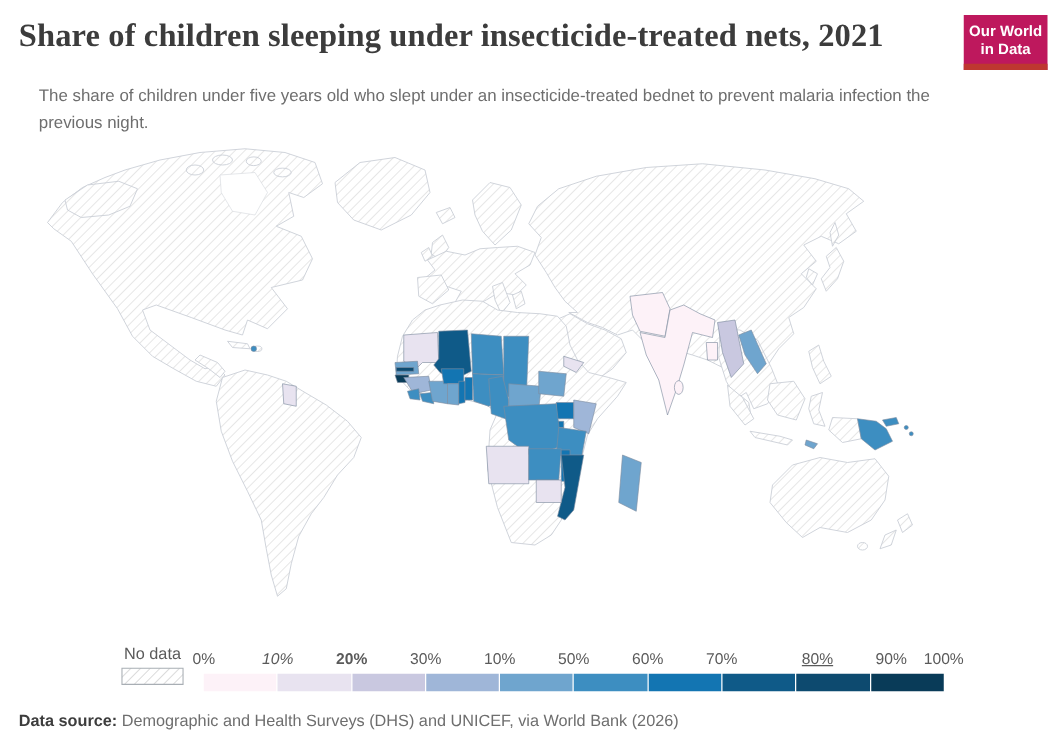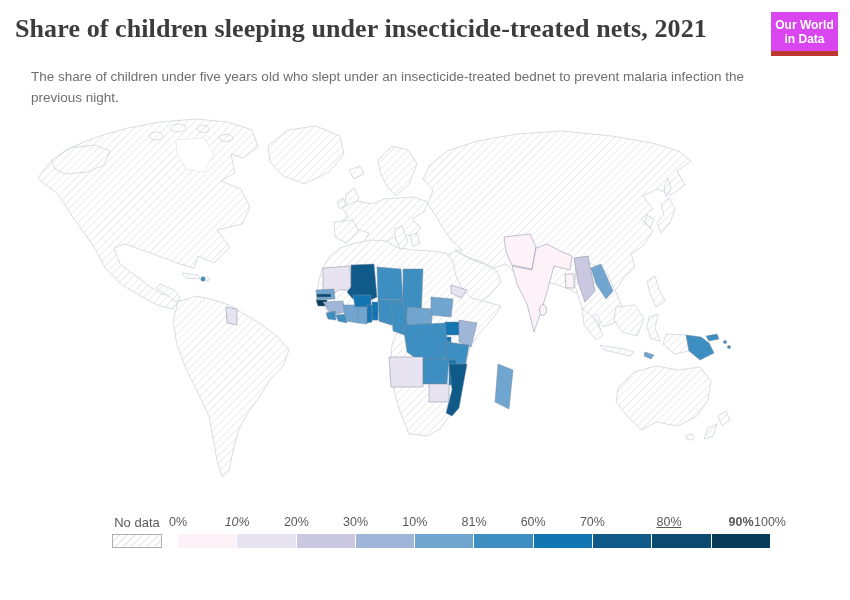--- a/index.html
+++ b/index.html
@@ -1,29 +1,29 @@
 <!DOCTYPE html>
 <html><head>
 <meta charset="utf-8">
 <style>
   html,body{margin:0;padding:0;}
   body{width:850px;height:600px;background:#ffffff;font-family:"Liberation Sans","DejaVu Sans",sans-serif;position:relative;overflow:hidden;}
   .page{position:absolute;inset:0;}
   
   .title{position:absolute;left:15px;top:14px;margin:0;font-family:"Liberation Serif","DejaVu Serif",serif;font-weight:700;font-size:26px;color:#3c3c3c;letter-spacing:.1px;}
   .subtitle{position:absolute;left:15px;top:50px;margin:16px;width:715px;font-size:13.5px;line-height:21px;color:#6e6e6e;}
-  .logo{position:absolute;right:12px;top:12px;width:67px;height:39px;background:#d946ef;border-bottom:5px solid #be3730;color:#ffffff;font-weight:700;font-size:12px;line-height:14px;text-align:center;display:flex;flex-direction:column;justify-content:center;}
+  .logo{position:absolute;right:12px;top:12px;width:67px;height:39px;background:#be185d;border-bottom:5px solid #be3730;color:#ffffff;font-weight:700;font-size:12px;line-height:14px;text-align:center;display:flex;flex-direction:column;justify-content:center;}
   
   .map-wrap{position:absolute;left:0;top:98px;width:850px;height:412px;}
   .map-wrap svg{display:block;}
   .nd{fill:url(#hatch);stroke:#c9ced6;stroke-width:.7;stroke-linejoin:round;}
   .c{stroke:#7d8b9f;stroke-width:.5;stroke-linejoin:round;fill:#cccccc;}
   .sea{fill:#ffffff;stroke:#d5d8dd;stroke-width:.5;}
   
-  .legend{position:absolute;left:97px;top:515px;display:flex;align-items:flex-start;margin-left:15px;}
+  .legend{position:absolute;left:97px;top:515px;display:flex;align-items:flex-end;}
   .nodata-block{width:50px;margin-right:16px;text-align:center;}
   .nodata-label{display:block;font-size:13px;color:#5a5a5a;height:19px;}
   .nodata-swatch{width:50px;height:14px;box-sizing:border-box;}
   .scale{position:relative;width:592px;}
   .ticks{position:relative;height:19px;}
   .ticks span{position:absolute;top:0;transform:translateX(-50%);font-size:12.5px;color:#5a5a5a;white-space:nowrap;}
   .bar{display:flex;width:592px;height:14px;gap:1px;background:#ffffff;}
   .bar div{flex:1;}
   
   .footer{position:absolute;left:15px;right:13px;top:569px;display:flex;justify-content:space-between;font-size:13px;color:#6e6e6e;}
@@ -151,41 +151,45 @@
             <line x1="0" y1="0" x2="0" y2="5.5" stroke="#cfcfcf" stroke-width="1.2"></line>
           </pattern>
         </defs>
         <rect x="0.5" y="0.5" width="49" height="13" fill="url(#hatch2)" stroke="#a8aeb4"></rect>
       </svg>
     </div>
     <div class="scale">
       <div class="ticks">
           <span style="left: 0px;">0%</span>
           <span style="left: 59.2px; font-style: italic;">10%</span>
-          <span style="left: 118.4px;">20%</span>
+          <span style="left: 118.4px; font-weight: bold;">20%</span>
           <span style="left: 177.6px;">30%</span>
           <span style="left: 236.8px;">10%</span>
-          <span style="left: 296px;">81%</span>
+          <span style="left: 296px;">50%</span>
           <span style="left: 355.2px;">60%</span>
           <span style="left: 414.4px;">70%</span>
           <span style="left: 491px; text-decoration: underline;">80%</span>
-          <span style="left: 563px; font-weight: bold;">90%</span>
+          <span style="left: 550px;">90%</span>
           <span style="left: 592px;">100%</span>
         </div>
       <div class="bar">
           <div style="background: rgb(253, 242, 248);"></div>
           <div style="background: rgb(232, 227, 240);"></div>
           <div style="background: rgb(201, 200, 224);"></div>
           <div style="background: rgb(159, 182, 216);"></div>
           <div style="background: rgb(111, 165, 206);"></div>
           <div style="background: rgb(61, 142, 193);"></div>
           <div style="background: rgb(19, 117, 178);"></div>
           <div style="background: rgb(15, 90, 136);"></div>
           <div style="background: rgb(13, 74, 111);"></div>
           <div style="background: rgb(9, 59, 88);"></div>
         </div>
     </div>
   </div>
 
   <div class="footer">
+    <div>
+      <span class="b">Data source:</span>
+      <span>Demographic and Health Surveys (DHS) and UNICEF, via World Bank (2026)</span>
+    </div>
   </div>
 
 </div>
 
 </body></html>

